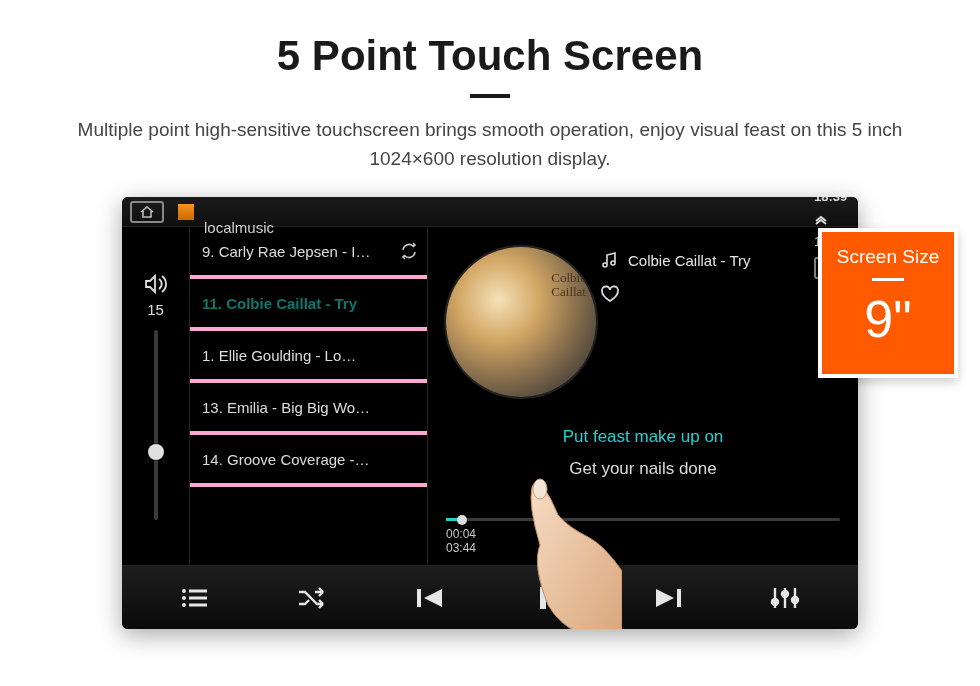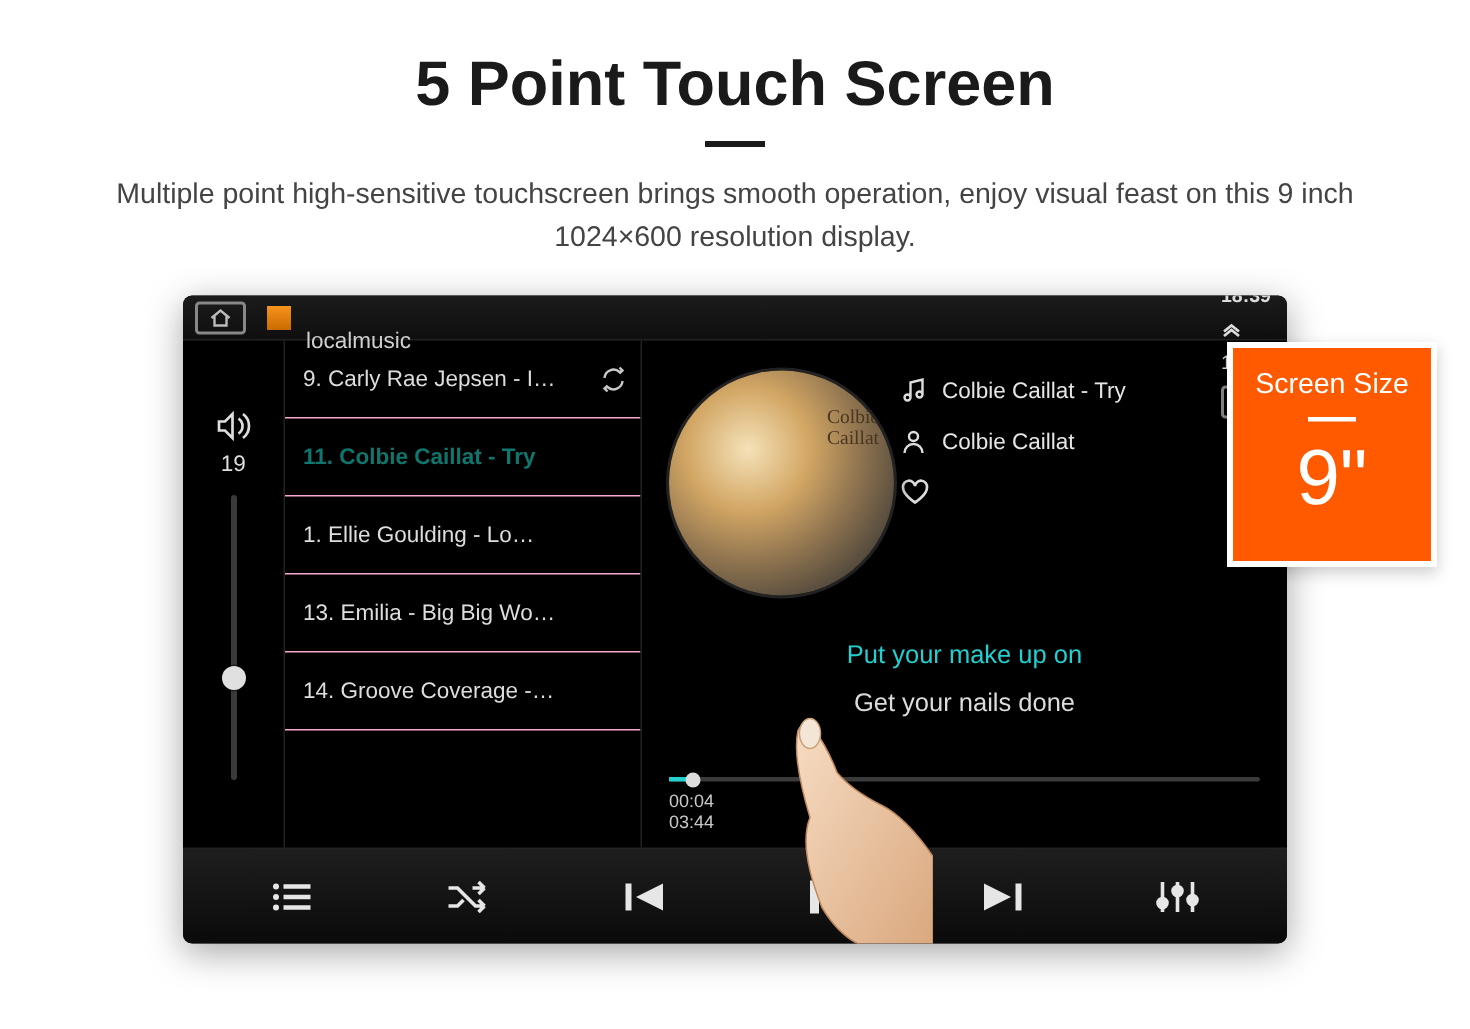--- a/index.html
+++ b/index.html
@@ -117,21 +117,21 @@
     border-right: 1px solid #222;
     overflow: hidden;
   }
   .track {
     height: 52px;
     display:flex;
     align-items:center;
     padding: 0 12px;
     font-size: 15px;
     color:#ddd;
-    border-bottom: 1px solid #f9a8d4;
+    border-bottom: 4px solid #f9a8d4;
     white-space: nowrap;
     overflow: hidden;
     text-overflow: ellipsis;
     position:relative;
   }
   .track.current { color:#0f766e;font-weight:bold; }
   .repeat-icon {
     position:absolute;
     right:8px; top:50%; transform:translateY(-50%);
     color:#c8c8c8;
@@ -248,21 +248,21 @@
   }
   .tag-title { font-size:19px; }
   .tag-div { width:32px; height:3px; background:#fff; margin:10px auto 8px; }
   .tag-val { font-size:52px; font-weight:500; }
 </style>
 </head>
 <body>
 
 <h1 class="headline">5 Point Touch Screen</h1>
 <div class="divider"></div>
-<p class="subhead">Multiple point high-sensitive touchscreen brings smooth operation, enjoy visual feast on this 9 inch 1024×600 resolution display.</p>
+<p class="subhead">Multiple point high-sensitive touchscreen brings smooth operation, enjoy visual feast on this 5 inch 1024×600 resolution display.</p>
 
 <div class="device">
 
   <div class="status">
     <div class="home-pill">
       <svg width="16" height="14" viewBox="0 0 16 14" fill="none" stroke="#bbb" stroke-width="1.6">
           <path d="M2 7 L8 2 L14 7 M4 6v6h8V6"></path>
         </svg>
     </div>
     <div class="app-icon"></div>
@@ -287,21 +287,21 @@
       </div>
     </div>
   </div>
 
   <div class="content">
 
     <div class="volcol">
       <svg class="vol-icon" width="26" height="22" viewBox="0 0 26 22" fill="none" stroke="#ddd" stroke-width="1.8">
           <path d="M3 8h4l5-5v16l-5-5H3zM16 6a6 6 0 010 10M19 3a10 10 0 010 16"></path>
         </svg>
-      <div class="vol-value">19</div>
+      <div class="vol-value">15</div>
       <div class="vol-track">
         <div class="vol-thumb"></div>
       </div>
     </div>
 
     <div class="playlist" id="playlist">
         <div class="track">
           <span>9. Carly Rae Jepsen - I…</span>
           <svg class="repeat-icon" width="20" height="20" viewBox="0 0 20 20" fill="none" stroke="#c8c8c8" stroke-width="1.6">
             <path d="M4 9a6 6 0 0110-4l2-1M16 11a6 6 0 01-10 4l-2 1"></path>
@@ -326,36 +326,29 @@
       <div class="np-top">
         <div class="art"></div>
         <div class="np-meta">
           <div class="np-row">
             <svg width="18" height="18" viewBox="0 0 18 18" fill="none" stroke="#ddd" stroke-width="1.6">
                 <path d="M7 14a2 2 0 11-4 0 2 2 0 014 0zM15 12a2 2 0 11-4 0 2 2 0 014 0zM7 14V4l8-2v10"></path>
               </svg>
             <span>Colbie Caillat - Try</span>
           </div>
           <div class="np-row">
-            <svg width="18" height="18" viewBox="0 0 18 18" fill="none" stroke="#ddd" stroke-width="1.6">
-                <circle cx="9" cy="6" r="3"></circle>
-                <path d="M3 17c0-3.3 2.7-6 6-6s6 2.7 6 6"></path>
-              </svg>
-            <span>Colbie Caillat</span>
-          </div>
-          <div class="np-row">
             <svg width="20" height="18" viewBox="0 0 20 18" fill="none" stroke="#ddd" stroke-width="1.8">
                 <path d="M10 16S2 11 2 6a4 4 0 018-1 4 4 0 018 1c0 5-8 10-8 10z"></path>
               </svg>
           </div>
         </div>
       </div>
 
       <div class="lyrics">
-        <div class="lyric-active">Put your make up on</div>
+        <div class="lyric-active">Put feast make up on</div>
         <div class="lyric-next">Get your nails done</div>
       </div>
 
       <div class="progress-wrap">
         <div class="progress-track">
           <div class="progress-fill"></div>
           <div class="progress-thumb"></div>
         </div>
         <div class="times">
           <span>00:04</span>

